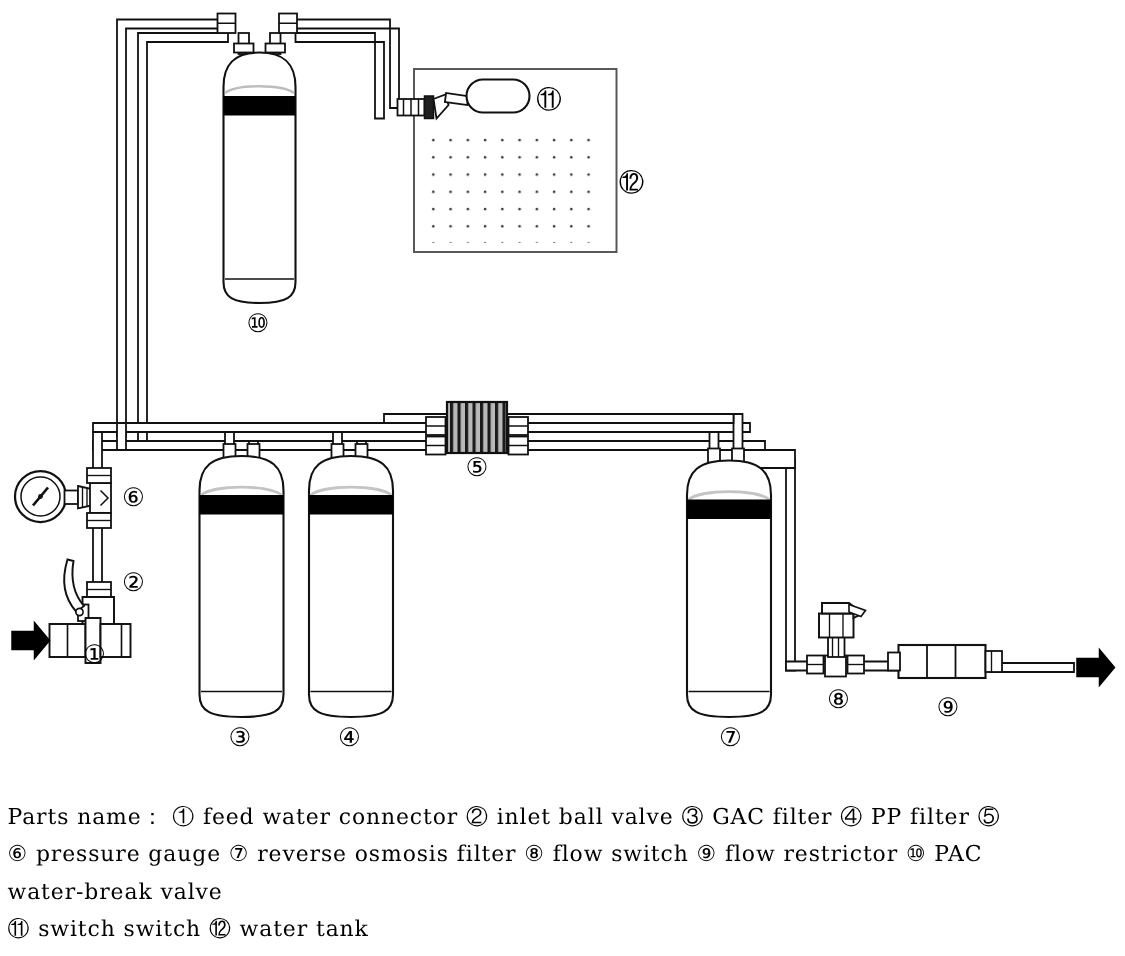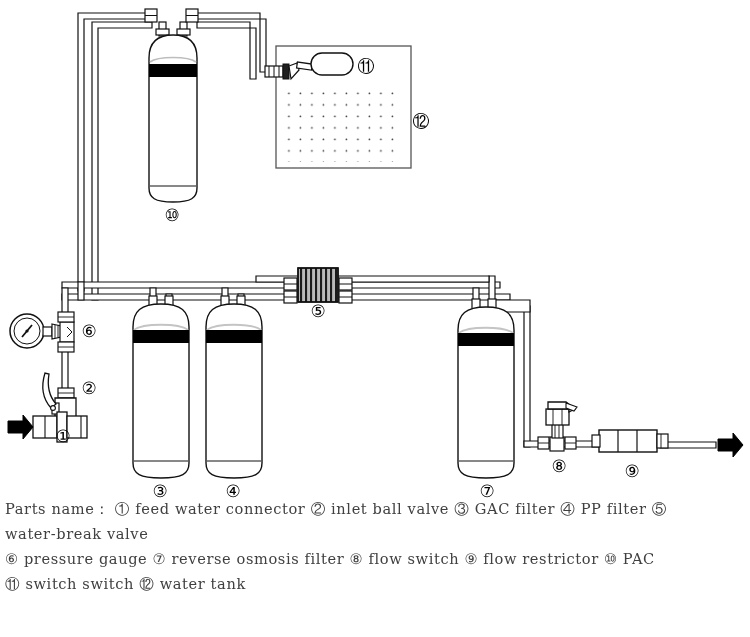--- a/index.html
+++ b/index.html
@@ -25,26 +25,26 @@
   }
   #schematic-svg {
     position: absolute;
     left: 0;
     top: 0;
     display: block;
   }
   .legend-block {
     position: absolute;
     left: 5px;
-    top: 496px;
+    top: 532px;
     width: 742px;
     font-family: "DejaVu Serif", "Liberation Serif", serif;
     font-size: 14.6px;
     line-height: 25px;
-    color: #404040;
+    color: #000000;
     letter-spacing: 0.6px;
     white-space: normal;
   }
   .legend-line {
     display: block;
   }
 </style>
 </head>
 <body>
 
@@ -296,18 +296,18 @@
       <text x="632" y="477" text-anchor="middle">⑨</text>
       <text x="172" y="221" text-anchor="middle">⑩</text>
       <text x="366" y="72" text-anchor="middle">⑪</text>
       <text x="421" y="127" text-anchor="middle">⑫</text>
     </g>
 
   </svg>
 
   <div class="legend-block">
     <span class="legend-line">Parts name： ① feed water connector    ② inlet ball valve    ③ GAC filter    ④ PP filter    ⑤</span>
+    <span class="legend-line">⑥ pressure gauge    ⑦ reverse osmosis filter    ⑧ flow switch    ⑨ flow restrictor    ⑩ PAC</span>
     <span class="legend-line">water-break valve</span>
-    <span class="legend-line">⑥ pressure gauge    ⑦ reverse osmosis filter    ⑧ flow switch    ⑨ flow restrictor    ⑩ PAC</span>
     <span class="legend-line">⑪ switch switch    ⑫ water tank</span>
   </div>
 
 </div>
 
 </body></html>

